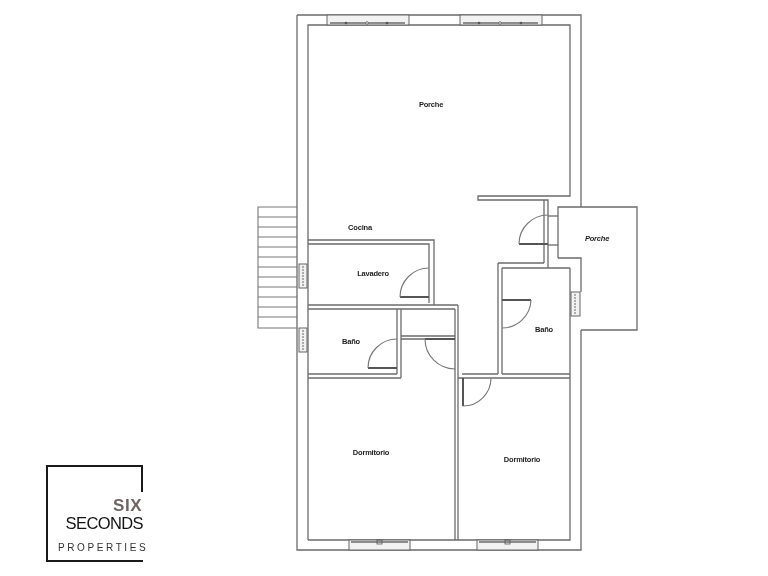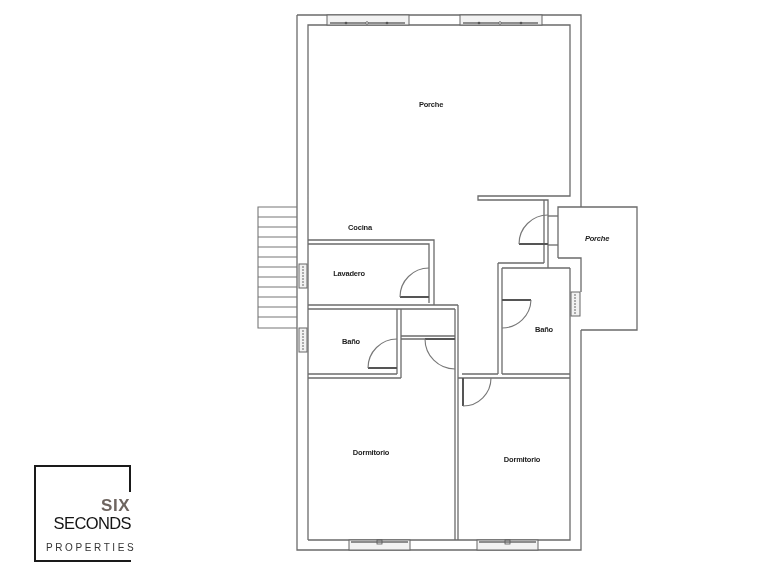--- a/index.html
+++ b/index.html
@@ -4,21 +4,21 @@
   <style>
     html, body { margin: 0; padding: 0; background: #ffffff; }
     body { width: 768px; height: 576px; position: relative; overflow: hidden; font-family: "Liberation Sans", sans-serif; }
     .plan { position: absolute; left: 0; top: 0; width: 768px; height: 576px; }
     .wall { fill: none; stroke: #6b6b6b; stroke-width: 1.3; }
     .door-arc { fill: none; stroke: #777777; stroke-width: 1.1; }
     .door-leaf { stroke: #555555; stroke-width: 2; }
     .window { fill: #f2f2f2; stroke: #666666; stroke-width: 1; }
     .stair { fill: none; stroke: #777777; stroke-width: 1.1; }
     .room-label { position: absolute; font-size: 7.5px; font-weight: bold; color: #222222; letter-spacing: -0.2px; white-space: nowrap; transform: translate(-50%, -50%); }
-    .logo { position: absolute; left: 34px; top: 465px; width: 96px; height: 92px; }
+    .logo { position: absolute; left: 46px; top: 465px; width: 96px; height: 92px; }
     .logo-frame-top { position: absolute; left: 0; top: 0; width: 97px; height: 2px; background: #1a1a1a; }
     .logo-frame-left { position: absolute; left: 0; top: 0; width: 2px; height: 97px; background: #1a1a1a; }
     .logo-frame-right { position: absolute; left: 95px; top: 0; width: 2px; height: 27px; background: #1a1a1a; }
     .logo-frame-bottom { position: absolute; left: 0; top: 95px; width: 97px; height: 2px; background: #1a1a1a; }
     .logo-six { position: absolute; right: 0; top: 32px; font-size: 17px; font-weight: bold; color: #6e6560; letter-spacing: 0.5px; line-height: 1; }
     .logo-seconds { position: absolute; right: -1px; top: 50px; font-size: 16.5px; font-weight: normal; color: #141414; letter-spacing: -0.6px; line-height: 1; }
     .logo-properties { position: absolute; left: 12px; top: 78px; font-size: 10px; color: #333333; letter-spacing: 2.6px; line-height: 1; }
   </style>
 </head>
 <body>
@@ -140,21 +140,21 @@
 
   <g>
     <line class="wall" x1="462" y1="374" x2="498" y2="374"></line>
     <line class="door-leaf" x1="463" y1="378" x2="463" y2="406"></line>
     <path class="door-arc" d="M463,406 A28,28 0 0 0 491,378"></path>
   </g>
 </svg>
 
 <div class="room-label" style="left:431px; top:104px;">Porche</div>
 <div class="room-label" style="left:360px; top:202px;margin-top:25px;">Cocina</div>
-<div class="room-label" style="left:349px; top:273px;">Lavadero</div>
+<div class="room-label" style="left:349px; top:273px;padding-left:48px;">Lavadero</div>
 <div class="room-label" style="left:597px; top:238px;font-style:italic;">Porche</div>
 <div class="room-label" style="left:351px; top:341px;">Baño</div>
 <div class="room-label" style="left:544px; top:329px;">Baño</div>
 <div class="room-label" style="left:371px; top:452px;">Dormitorio</div>
 <div class="room-label" style="left:522px; top:459px;">Dormitorio</div>
 
 <div class="logo">
   <div class="logo-frame-top"></div>
   <div class="logo-frame-left"></div>
   <div class="logo-frame-right"></div>

